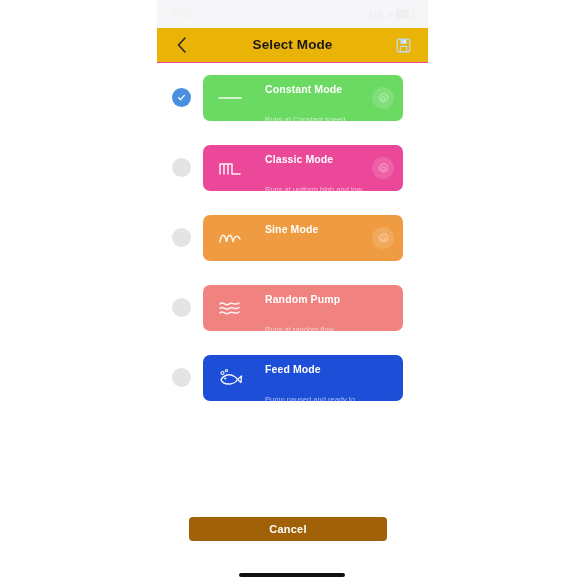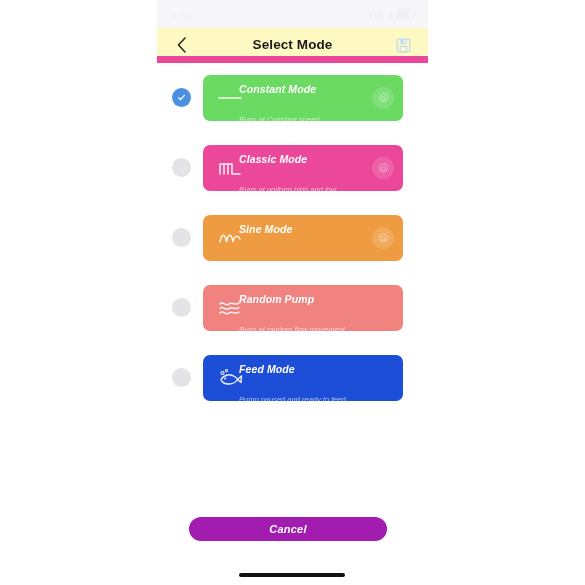--- a/index.html
+++ b/index.html
@@ -76,22 +76,22 @@
     background: #f0f0f2;
     border-radius: 1px;
   }
 
   
   #nav-bar {
     position: absolute;
     left: 0; top: 28px;
     width: 271px;
     height: 35px;
-    background: #fef9c3;
-    border-bottom: 7px solid #ec4899;
+    background: #eab308;
+    border-bottom: 1px solid #ec4899;
     box-sizing: border-box;
   }
   #back-button {
     position: absolute;
     left: 10px; top: 0;
     width: 28px; height: 34px;
     display: flex;
     align-items: center;
     justify-content: center;
     cursor: pointer;
@@ -164,24 +164,23 @@
     top: 0;
     height: 46px;
     width: 30px;
     display: flex;
     align-items: center;
     justify-content: center;
     opacity: .92;
   }
   .card-text {
     position: absolute;
-    left: 36px;
+    left: 62px;
     top: 8px;
     right: 38px;
-    font-style: italic;
   }
   .card-title {
     font-size: 10.5px;
     font-weight: bold;
     color: #ffffff;
     line-height: 12px;
     letter-spacing: .1px;
   }
   .card-sub {
     margin-top: 20px;
@@ -203,30 +202,29 @@
     cursor: pointer;
   }
 
   
   #cancel-button {
     position: absolute;
     left: 32px;
     top: 517px;
     width: 198px;
     height: 24px;
-    border-radius: 12px;
-    background: #a21caf;
+    border-radius: 4px;
+    background: #a16207;
     border: none;
     color: #ffffff;
     font-family: "Liberation Sans", sans-serif;
     font-size: 11px;
     font-weight: bold;
     letter-spacing: .2px;
     cursor: pointer;
-    font-style: italic;
   }
 
   
   #home-indicator {
     position: absolute;
     left: 82px;
     top: 573px;
     width: 106px;
     height: 4px;
     border-radius: 2px;

